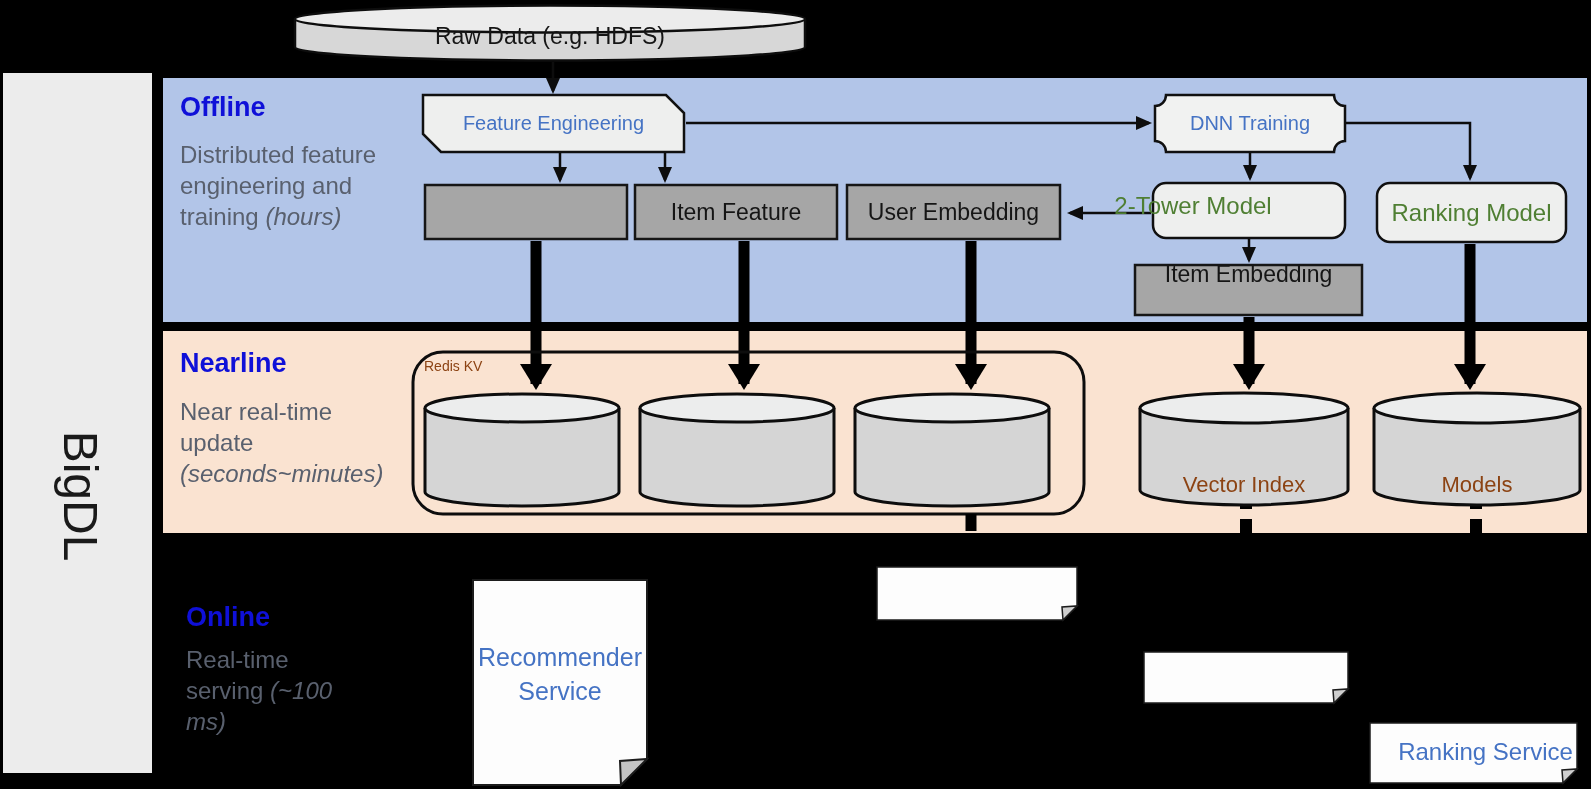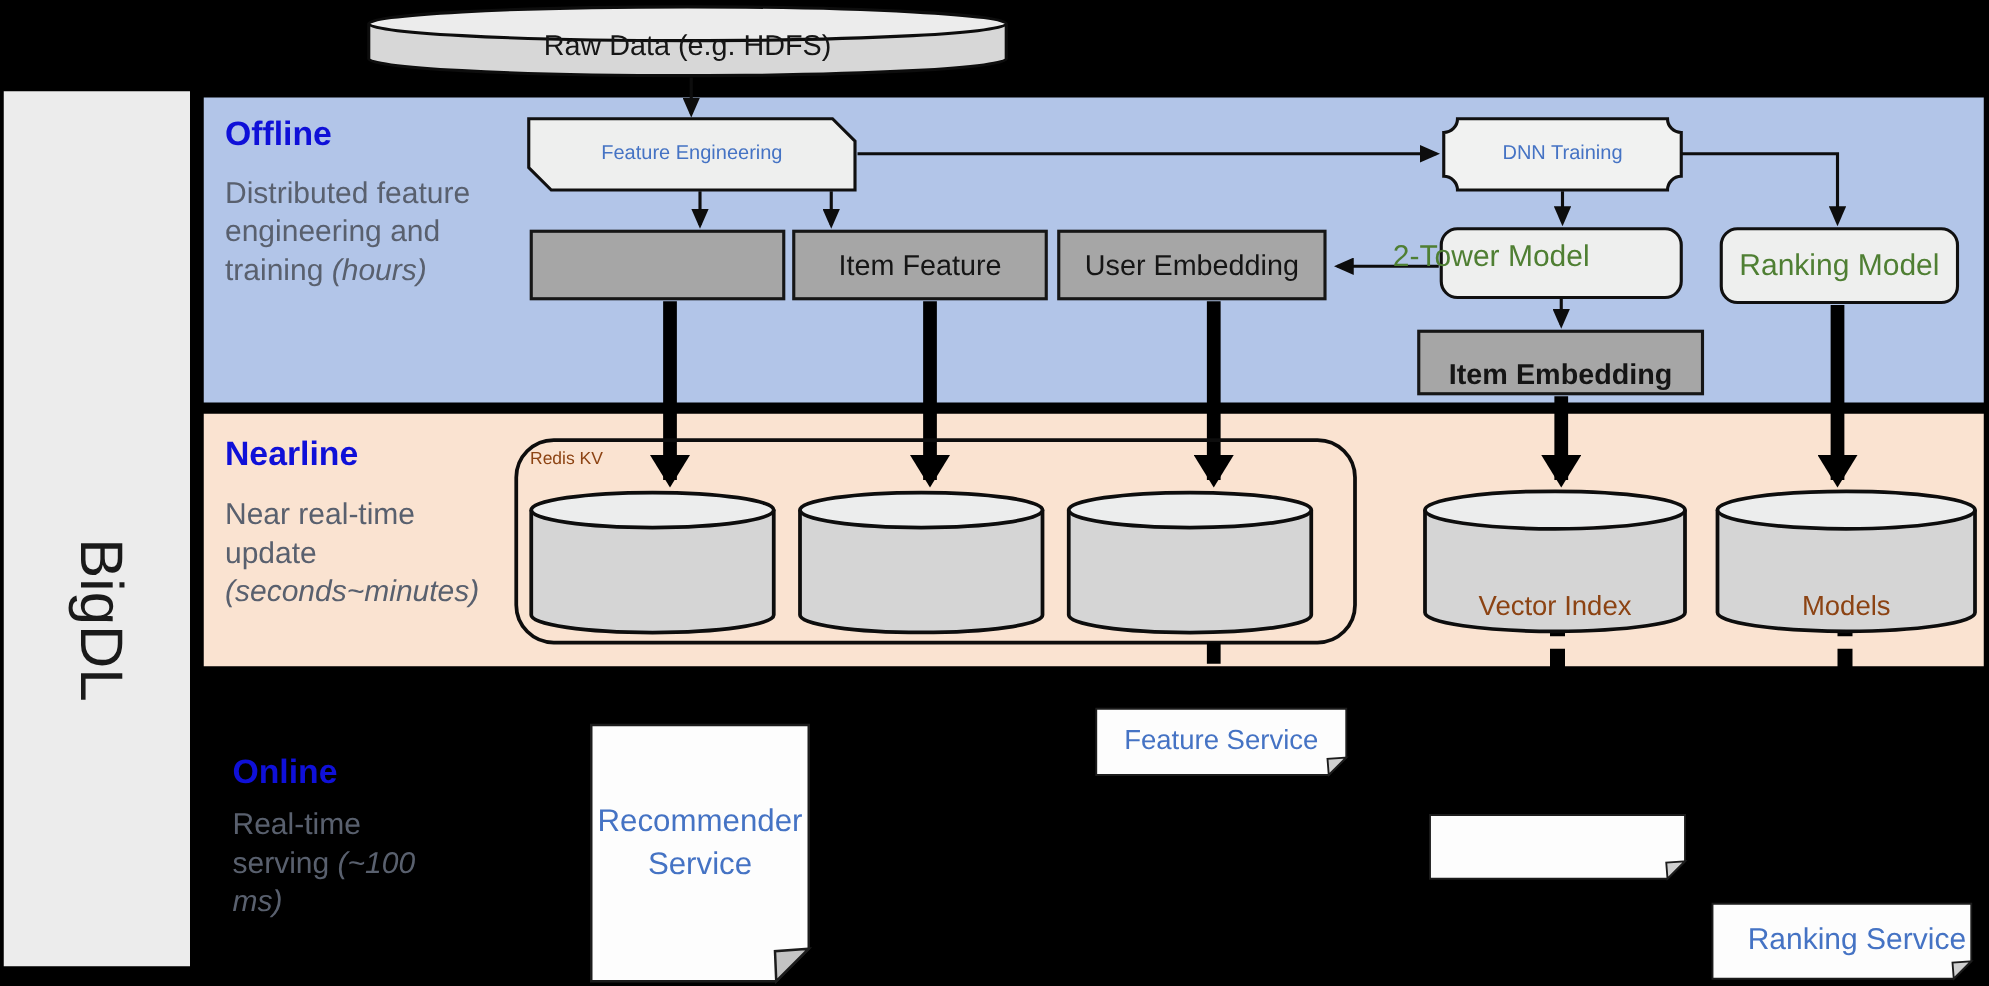--- a/index.html
+++ b/index.html
@@ -18,21 +18,21 @@
   .brand{
     position:absolute;left:-73px;top:393px;width:300px;height:60px;
     line-height:60px;text-align:center;font-size:48px;color:#1a1a1a;
     transform:rotate(90deg);
   }
   svg.layer{position:absolute;left:0;top:0;pointer-events:none;}
   .lbl{
     position:absolute;display:flex;align-items:center;justify-content:center;
     text-align:center;color:#151515;font-size:23px;line-height:1.15;
   }
-  .lbl.blue{color:var(--node-blue);font-size:16px;}
+  .lbl.blue{color:var(--node-blue);font-size:20px;}
   .lbl.green{color:var(--node-green);font-size:24px;}
   .lbl.brown{color:var(--store-brown);font-size:22px;margin-top:36px;}
   .lbl.svc{color:var(--node-blue);font-size:22px;}
   .sec-title{position:absolute;color:var(--section-title);font-size:27px;font-weight:700;}
   .sec-desc{position:absolute;color:var(--section-desc);font-size:24px;line-height:31px;}
   .sec-desc em{font-style:italic;}
   .redis-tag{position:absolute;color:var(--store-brown);font-size:14px;}
 </style>
 </head>
 <body>
@@ -151,23 +151,22 @@
 
   <div class="sec-title" style="left:186px;top:602px;">Online</div>
   <div class="sec-desc" style="left:186px;top:644px;width:150px;"><span>Real-time serving</span> <em>(~100 ms)</em></div>
 
   <div class="lbl blue" style="left:423px;top:95px;width:261px;height:57px;">Feature Engineering</div>
   <div class="lbl blue" style="left:1155px;top:95px;width:190px;height:57px;">DNN Training</div>
   <div class="lbl" style="left:635px;top:185px;width:202px;height:54px;">Item Feature</div>
   <div class="lbl" style="left:847px;top:185px;width:213px;height:54px;">User Embedding</div>
   <div class="lbl green" style="left:1097px;top:183px;width:192px;height:45px;">2-Tower Model</div>
   <div class="lbl green" style="left:1377px;top:183px;width:189px;height:59px;">Ranking Model</div>
-  <div class="lbl" style="left:1135px;top:274px;width:227px;height:50px;font-weight:bold;">Item Embedding</div>
+  <div class="lbl" style="left:1135px;top:249px;width:227px;height:50px;">Item Embedding</div>
 
   <div class="redis-tag" style="left:424px;top:358px;">Redis KV</div>
   <div class="lbl brown" style="left:1140px;top:432px;width:208px;height:34px;">Vector Index</div>
   <div class="lbl brown" style="left:1374px;top:432px;width:206px;height:34px;">Models</div>
 
   <div class="lbl svc" style="left:473px;top:635px;width:174px;height:80px;font-size:25px;line-height:1.35;">Recommender Service</div>
-  <div class="lbl svc" style="left:877px;top:567px;width:200px;height:50px;">Feature Service</div>
   <div class="lbl svc" style="left:1370px;top:723px;width:231px;height:57px;font-size:24px;">Ranking Service</div>
 
 </div>
 
 </body></html>

